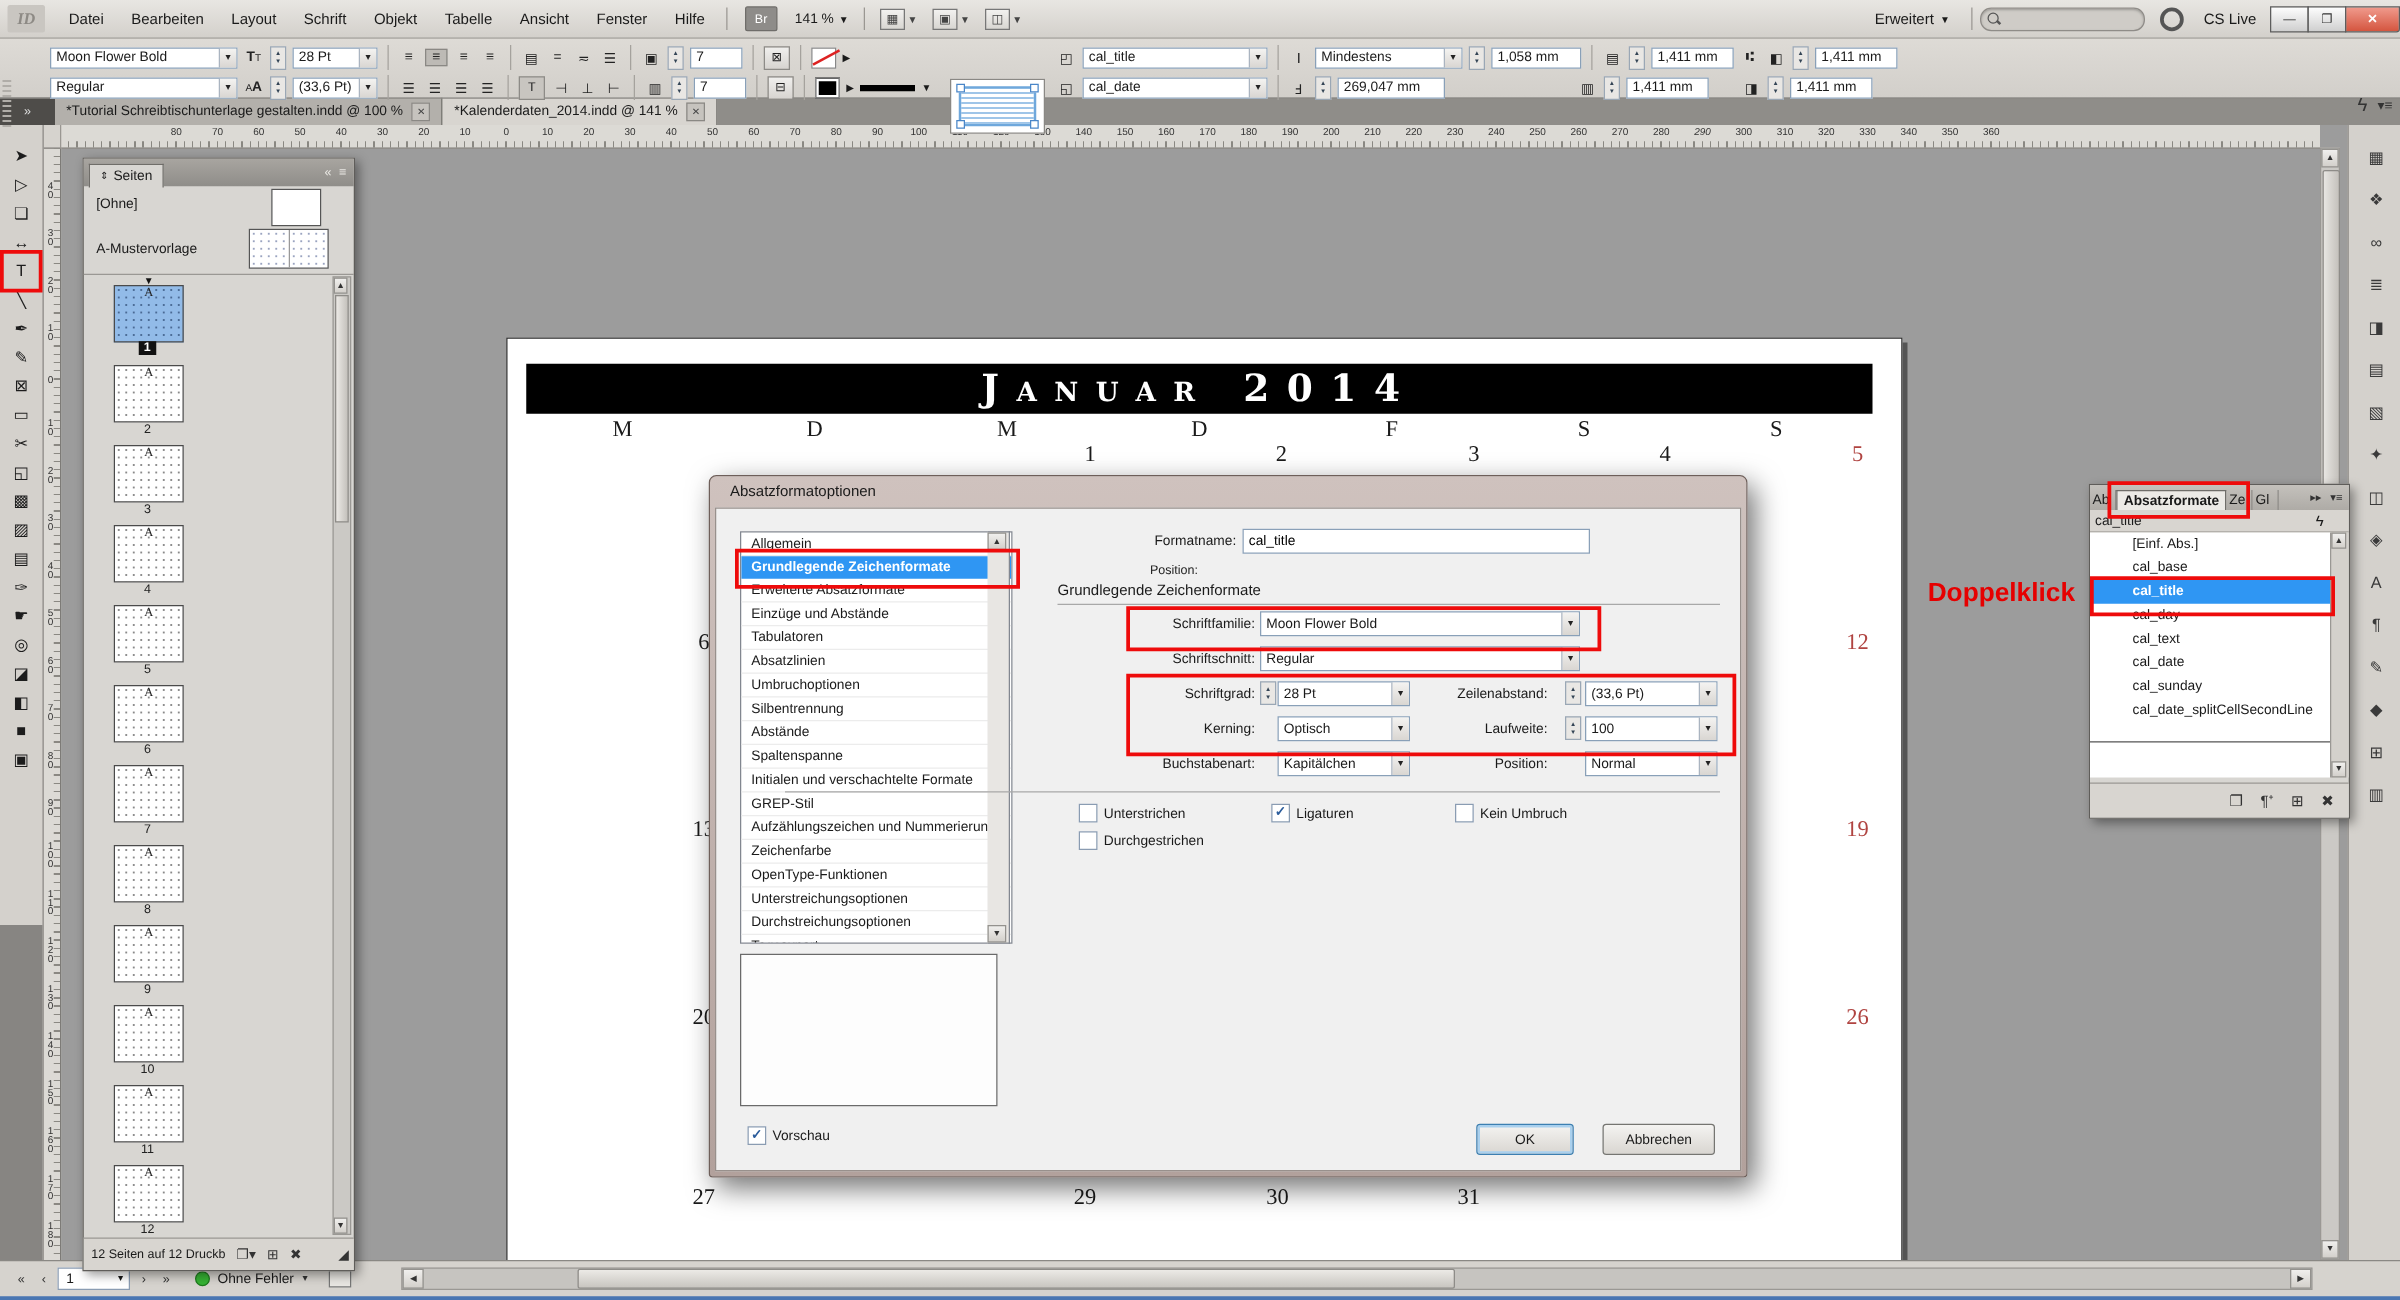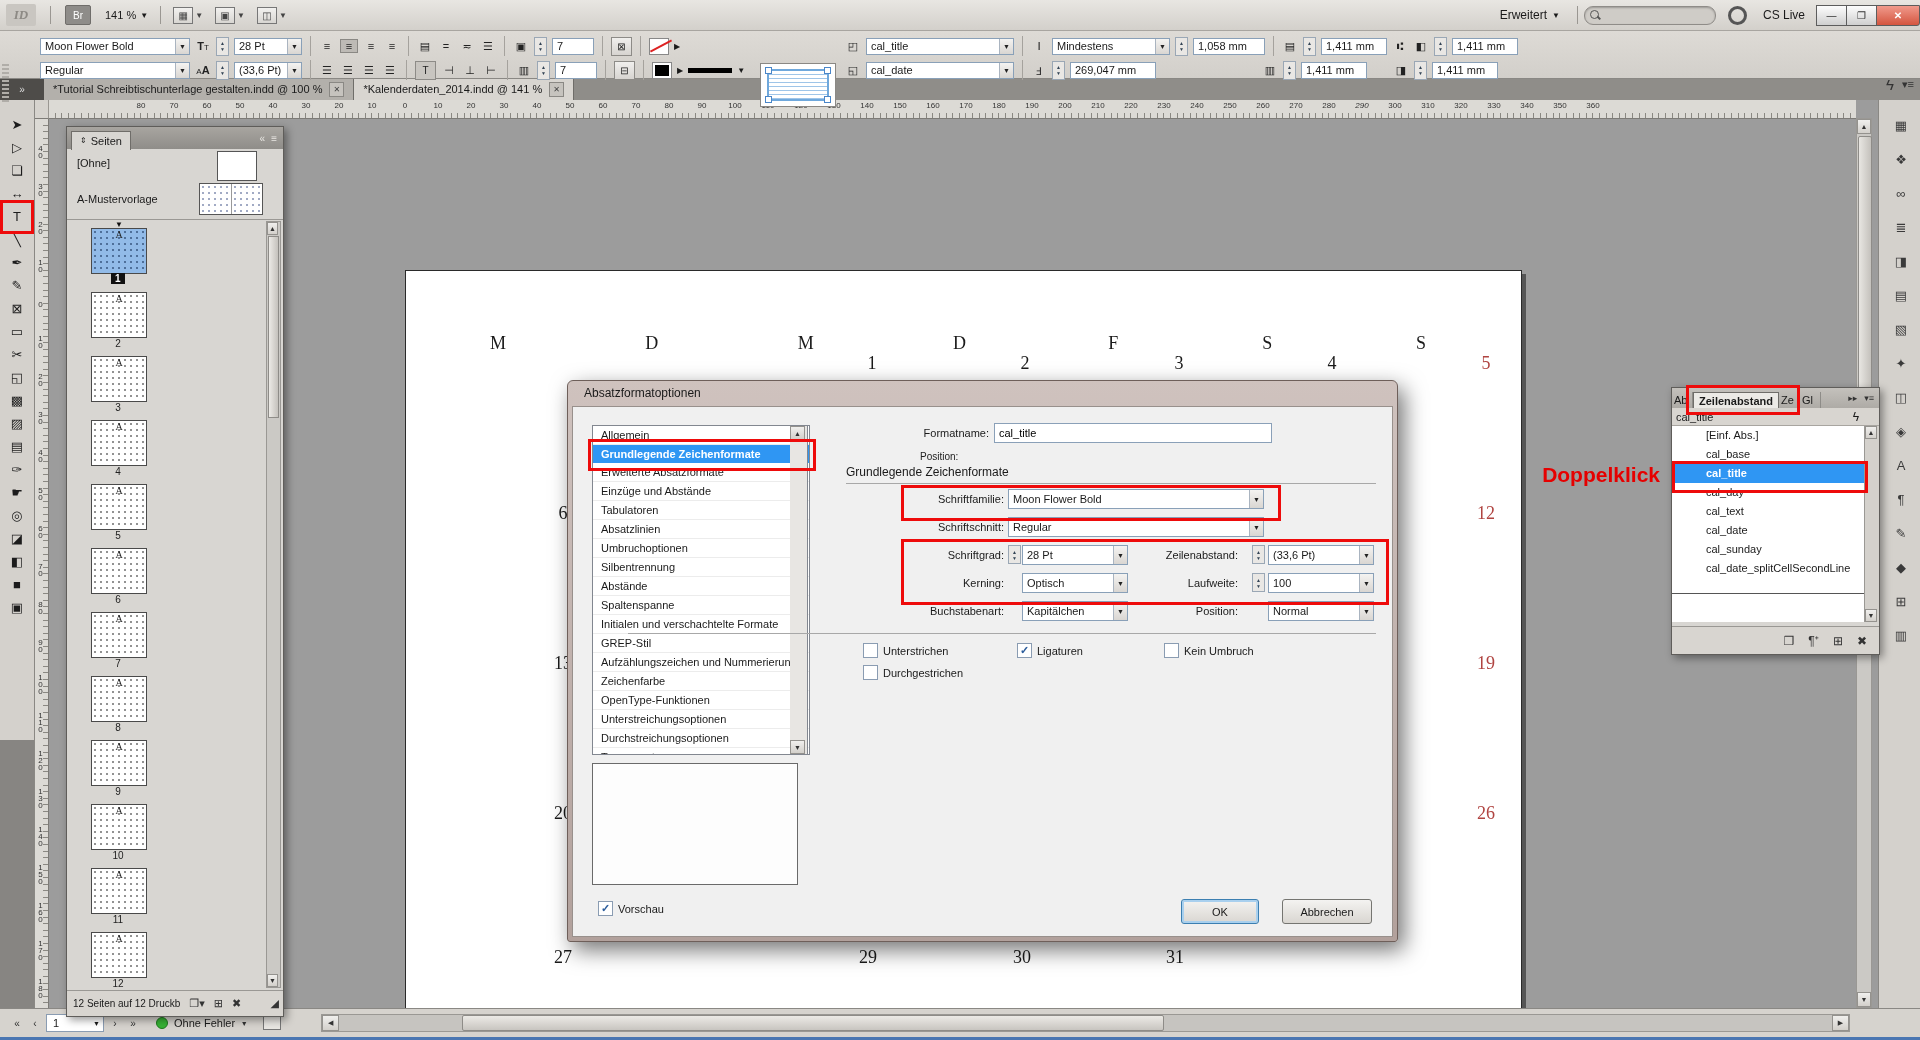--- a/index.html
+++ b/index.html
@@ -191,20 +191,31 @@
   #doppelklick{position:absolute;left:1420px;top:463px;width:240px;text-align:right;z-index:70;
     font-size:21px;font-weight:bold;color:#e60000;}
 </style>
 </head>
 <body>
 
 <div id="app">
 
   <div id="menubar">
     <div id="idlogo">ID</div>
+    <div id="menu-items" style="display:flex;">
+        <div class="mitem">Datei</div>
+        <div class="mitem">Bearbeiten</div>
+        <div class="mitem">Layout</div>
+        <div class="mitem">Schrift</div>
+        <div class="mitem">Objekt</div>
+        <div class="mitem">Tabelle</div>
+        <div class="mitem">Ansicht</div>
+        <div class="mitem">Fenster</div>
+        <div class="mitem">Hilfe</div>
+      </div>
     <div class="msep"></div>
     <div id="br-badge">Br</div>
     <div class="zoomcombo">
       <span>141 %</span>
       <span style="font-size:8px;">▼</span>
     </div>
     <div class="msep"></div>
     <div class="viewbtn">
         <span class="g">▦</span>
         <span class="a">▼</span>
@@ -528,20 +539,23 @@
       <div class="tool" style="top: 382px;">☛</div>
       <div class="tool" style="top: 405px;">◎</div>
       <div class="tool" style="top: 428px;">◪</div>
       <div class="tool" style="top: 451px;">◧</div>
       <div class="tool" style="top: 474px;">■</div>
       <div class="tool" style="top: 497px;">▣</div>
     </div>
 
   <div id="canvas">
     <div id="page">
+      <div id="banner">
+        <span>Januar 2014</span>
+      </div>
       <div id="dayhdrs">
           <div class="dayh">M</div>
           <div class="dayh">D</div>
           <div class="dayh">M</div>
           <div class="dayh">D</div>
           <div class="dayh">F</div>
           <div class="dayh">S</div>
           <div class="dayh">S</div>
         </div>
       <div id="calnums">
@@ -817,21 +831,21 @@
     <div class="btn" style="left:714px;top:518px;width:88px;">Abbrechen</div>
 
     <div class="redbox" style="left:20px;top:58px;width:222px;height:26px;"></div>
     <div class="redbox" style="left:333px;top:104px;width:374px;height:30px;"></div>
     <div class="redbox" style="left:333px;top:158px;width:482px;height:60px;"></div>
   </div>
 
   <div id="stylespanel">
     <div id="sp-tabs">
       <div class="sptab clip">Ab</div>
-      <div class="sptab active">Zeilenabstand</div>
+      <div class="sptab active">Absatzformate</div>
       <div class="sptab clip">Ze</div>
       <div class="sptab clip">Gl</div>
       <div id="sp-tabicons">
         <span>▸▸</span>
         <span>▾≡</span>
       </div>
     </div>
     <div id="sp-current">
       <span>cal_title</span>
       <span class="fl">ϟ</span>

